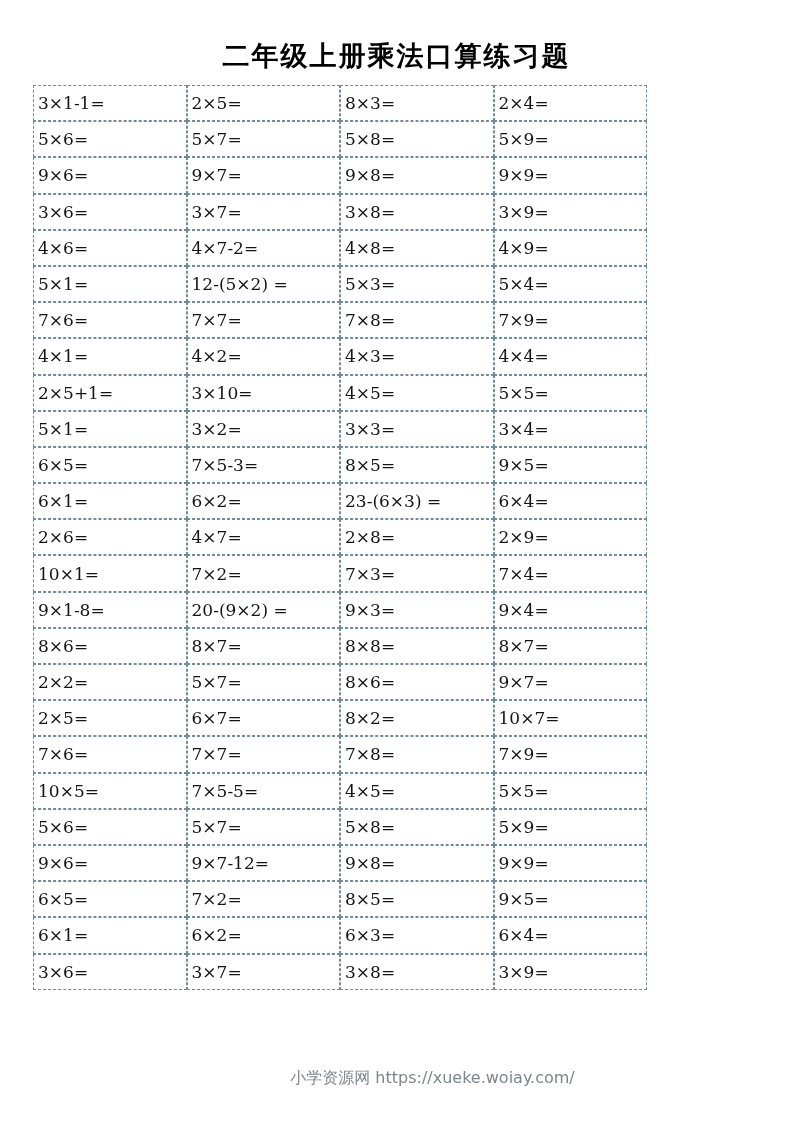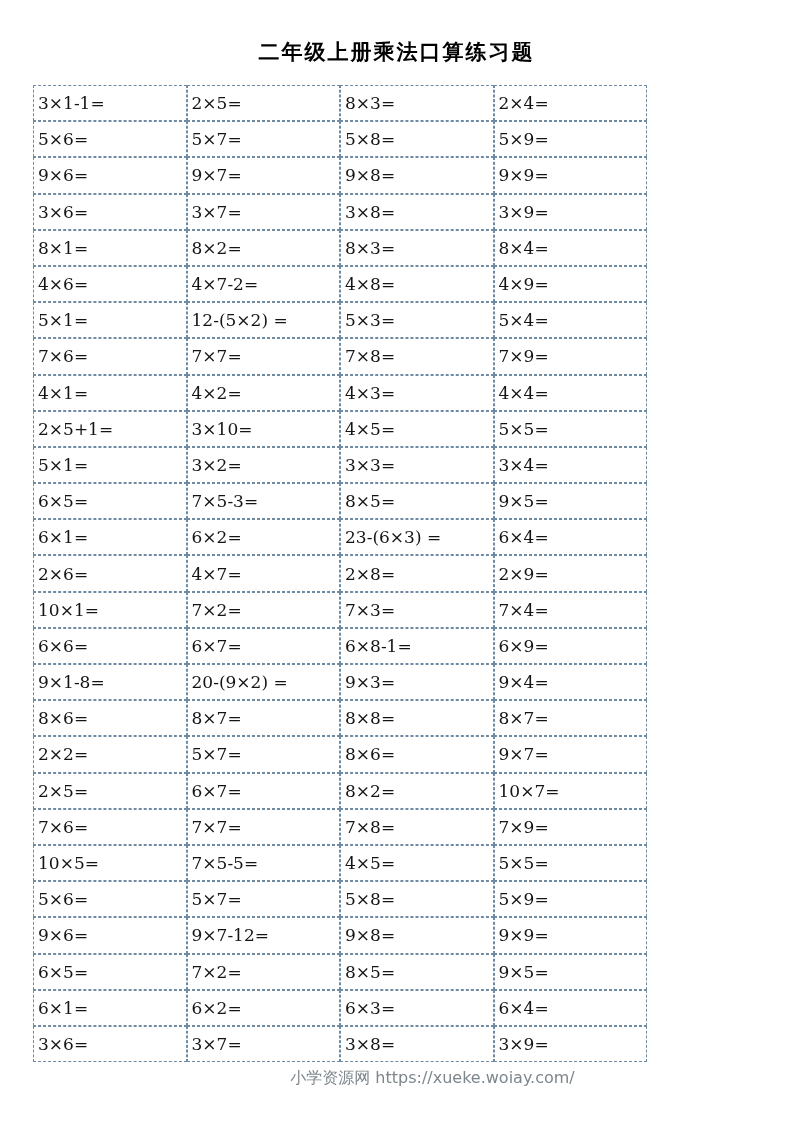--- a/index.html
+++ b/index.html
@@ -11,21 +11,21 @@
     overflow:hidden;
   }
   .title{
     position:absolute;
     top:40px;
     left:0;
     width:100%;
     text-align:center;
     font-family:"DejaVu Sans","Liberation Sans",sans-serif;
     font-weight:bold;
-    font-size:21px;
+    font-size:27px;
     letter-spacing:2px;
     color:#000000;
     line-height:1.2;
   }
   table.worksheet{
     position:absolute;
     left:33px;
     top:85px;
     width:614px;
     border-collapse:separate;
@@ -82,26 +82,20 @@
           <td>9×8=</td>
           <td>9×9=</td>
         </tr>
         <tr>
           <td>3×6=</td>
           <td>3×7=</td>
           <td>3×8=</td>
           <td>3×9=</td>
         </tr>
         <tr>
-          <td>8×1=</td>
-          <td>8×2=</td>
-          <td>8×3=</td>
-          <td>8×4=</td>
-        </tr>
-        <tr>
           <td>4×6=</td>
           <td>4×7-2=</td>
           <td>4×8=</td>
           <td>4×9=</td>
         </tr>
         <tr>
           <td>5×1=</td>
           <td>12-(5×2) =</td>
           <td>5×3=</td>
           <td>5×4=</td>
@@ -148,26 +142,20 @@
           <td>2×8=</td>
           <td>2×9=</td>
         </tr>
         <tr>
           <td>10×1=</td>
           <td>7×2=</td>
           <td>7×3=</td>
           <td>7×4=</td>
         </tr>
         <tr>
-          <td>6×6=</td>
-          <td>6×7=</td>
-          <td>6×8-1=</td>
-          <td>6×9=</td>
-        </tr>
-        <tr>
           <td>9×1-8=</td>
           <td>20-(9×2) =</td>
           <td>9×3=</td>
           <td>9×4=</td>
         </tr>
         <tr>
           <td>8×6=</td>
           <td>8×7=</td>
           <td>8×8=</td>
           <td>8×7=</td>

